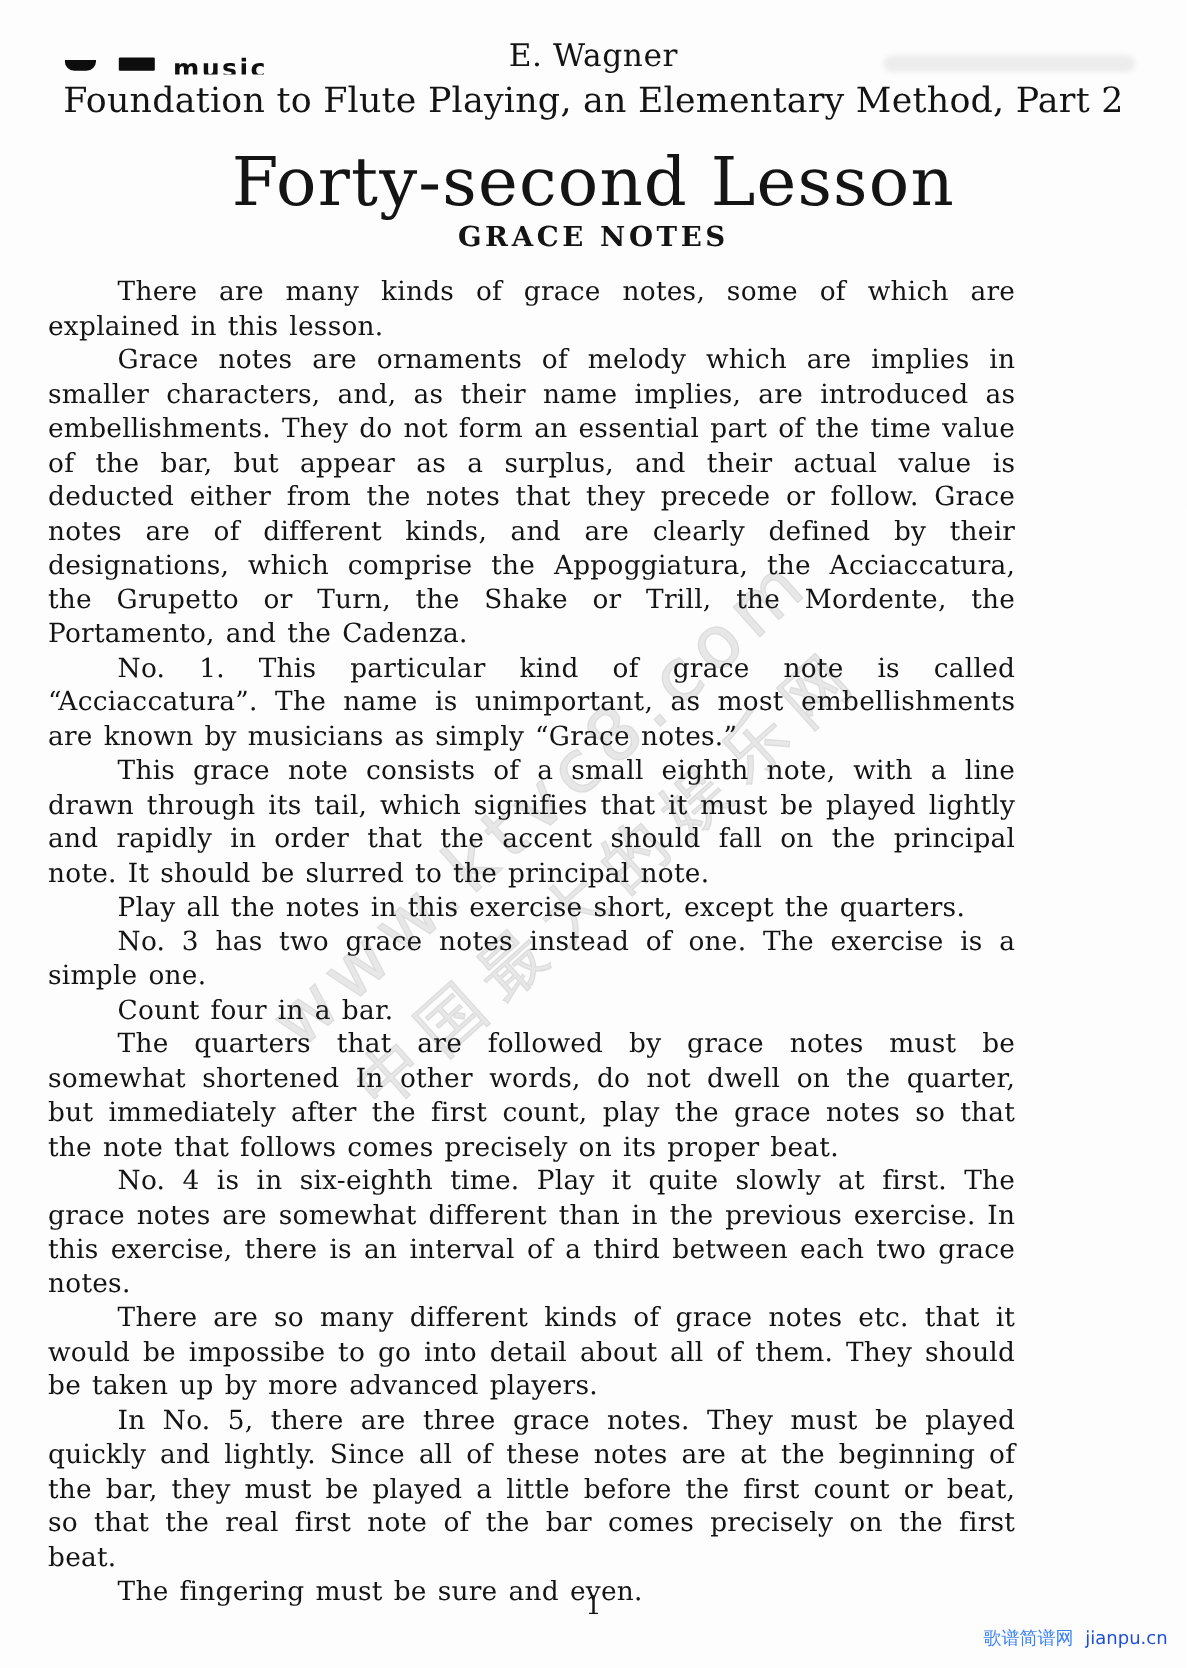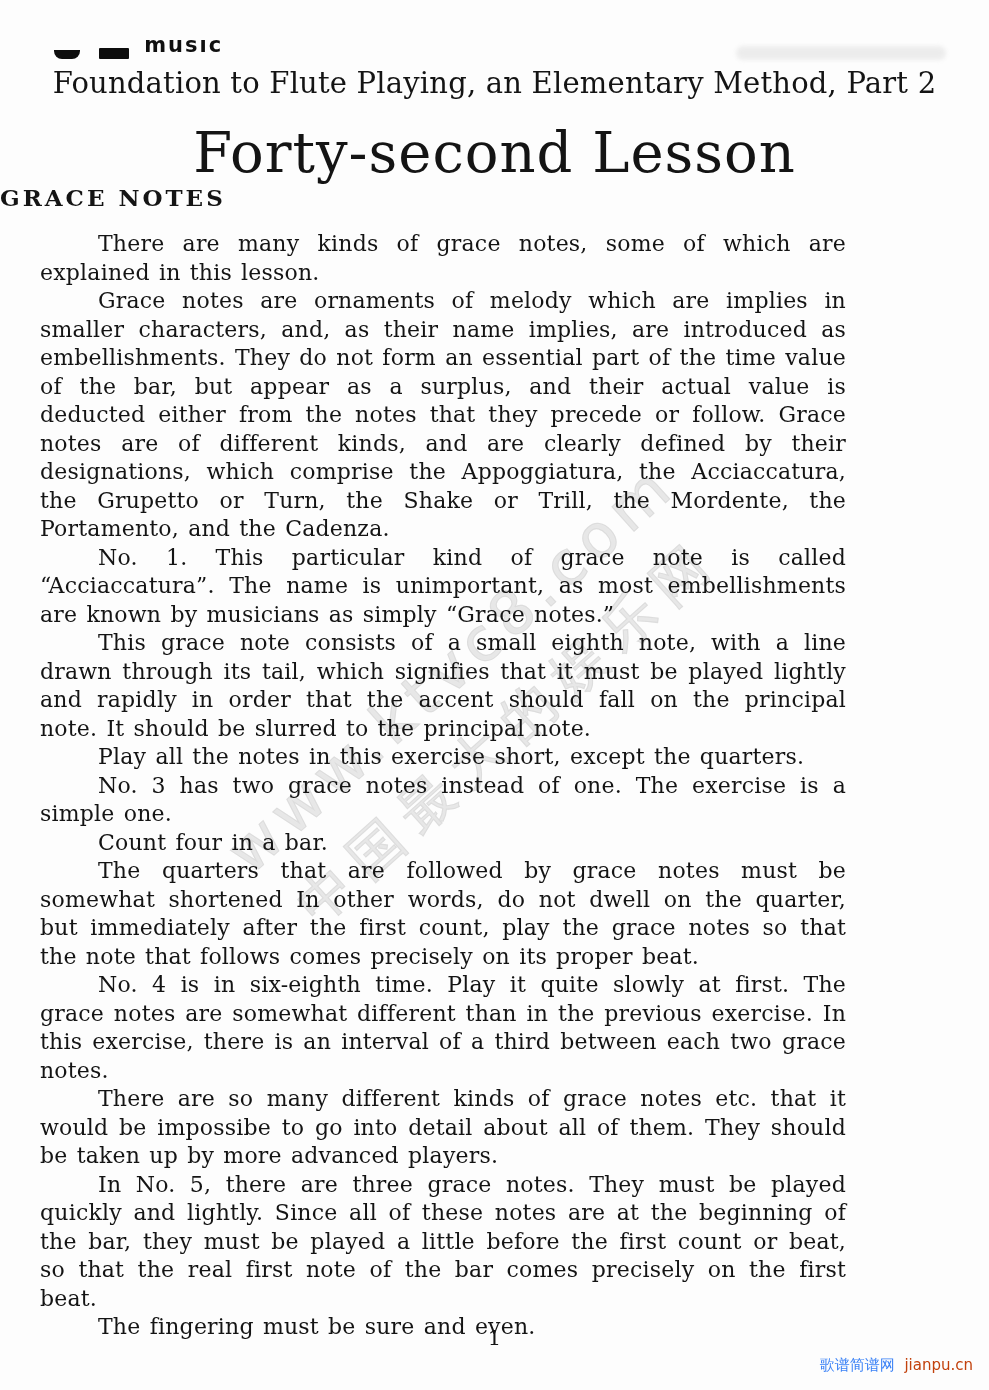--- a/index.html
+++ b/index.html
@@ -21,38 +21,38 @@
   .logo-frag{
     position:absolute;top:40px;left:54px;height:22px;width:220px;
     overflow:hidden;
   }
   .logo-frag .mark{display:inline-block;background:#0d0d0d;vertical-align:middle;}
   .mark1{width:26px;height:9px;border-radius:0 0 8px 8px;margin-right:14px;margin-top:8px;}
   .mark2{width:30px;height:11px;border-radius:1px;margin-right:10px;margin-top:6px;}
   .logo-word{
     display:inline-block;vertical-align:top;
     font-family:"DejaVu Sans",sans-serif;font-weight:bold;font-size:21px;color:#101010;
-    letter-spacing:2px;line-height:10px;margin-top:6px;
+    letter-spacing:2px;line-height:10px;margin-top:18px;
     transform:translateY(-6px);
   }
   .hdr-author{
     position:absolute;top:32px;left:0;width:100%;
     text-align:center;font-size:26px;letter-spacing:.5px;
   }
   .hdr-book{
     position:absolute;top:66px;left:0;width:100%;
     text-align:center;font-size:29px;letter-spacing:.2px;
   }
   .hdr-lesson{
     position:absolute;top:120px;left:0;width:100%;
     text-align:center;font-size:56px;letter-spacing:1px;
   }
   .hdr-section{
     position:absolute;top:184px;left:0;width:100%;
-    font-size:23px;letter-spacing:3px;font-weight:bold;
+    text-align:center;font-size:23px;letter-spacing:3px;font-weight:bold;
   }
   .body-text{
     position:absolute;top:230px;left:0;width:886px;
     padding:0 40px;box-sizing:border-box;
     font-size:22px;line-height:28.5px;
     text-align:justify;word-spacing:2px;letter-spacing:.2px;
   }
   .body-text p{margin:0;text-indent:58px;}
   .pageno{
     position:absolute;top:1326px;left:0;width:100%;
@@ -75,40 +75,41 @@
     font-family:"DejaVu Sans",sans-serif;font-size:54px;letter-spacing:14px;
     margin-top:14px;
   }
   
   .wm-corner{
     position:absolute;top:1356px;right:16px;
     font-family:"DejaVu Sans",sans-serif;font-size:15px;
     white-space:nowrap;
   }
   .wm-corner .wm-gray{color:#3b82f6;}
-  .wm-corner .wm-link{color:#c2410c;margin-left:5px;}
+  .wm-corner .wm-link{color:#1d4ed8;margin-left:5px;}
 </style>
 </head>
 <body>
 
 <div class="page">
 
   <div class="smudge"></div>
 
   <div class="wm-diag">
     <div class="wm-line1">www.ktvc8.com</div>
     <div class="wm-line2">中国最大的娱乐网</div>
   </div>
 
   <div class="logo-frag">
     <span class="mark mark1"></span>
     <span class="mark mark2"></span>
     <span class="logo-word">music</span>
   </div>
 
+  <div class="hdr-author">E. Wagner</div>
   <div class="hdr-book">Foundation to Flute Playing, an Elementary Method, Part 2</div>
   <div class="hdr-lesson">Forty-second Lesson</div>
   <div class="hdr-section">GRACE NOTES</div>
 
   <div class="body-text">
     <p>There are many kinds of grace notes, some of which are explained in this lesson.</p>
     <p>Grace notes are ornaments of melody which are implies in smaller characters, and, as their name implies, are introduced as embellishments. They do not form an essential part of the time value of the bar, but appear as a surplus, and their actual value is deducted either from the notes that they precede or follow. Grace notes are of different kinds, and are clearly defined by their designations, which comprise the Appoggiatura, the Acciaccatura, the Grupetto or Turn, the Shake or Trill, the Mordente, the Portamento, and the Cadenza.</p>
     <p>No. 1. This particular kind of grace note is called “Acciaccatura”. The name is unimportant, as most embellishments are known by musicians as simply “Grace notes.”</p>
     <p>This grace note consists of a small eighth note, with a line drawn through its tail, which signifies that it must be played lightly and rapidly in order that the accent should fall on the principal note. It should be slurred to the principal note.</p>
     <p>Play all the notes in this exercise short, except the quarters.</p>

